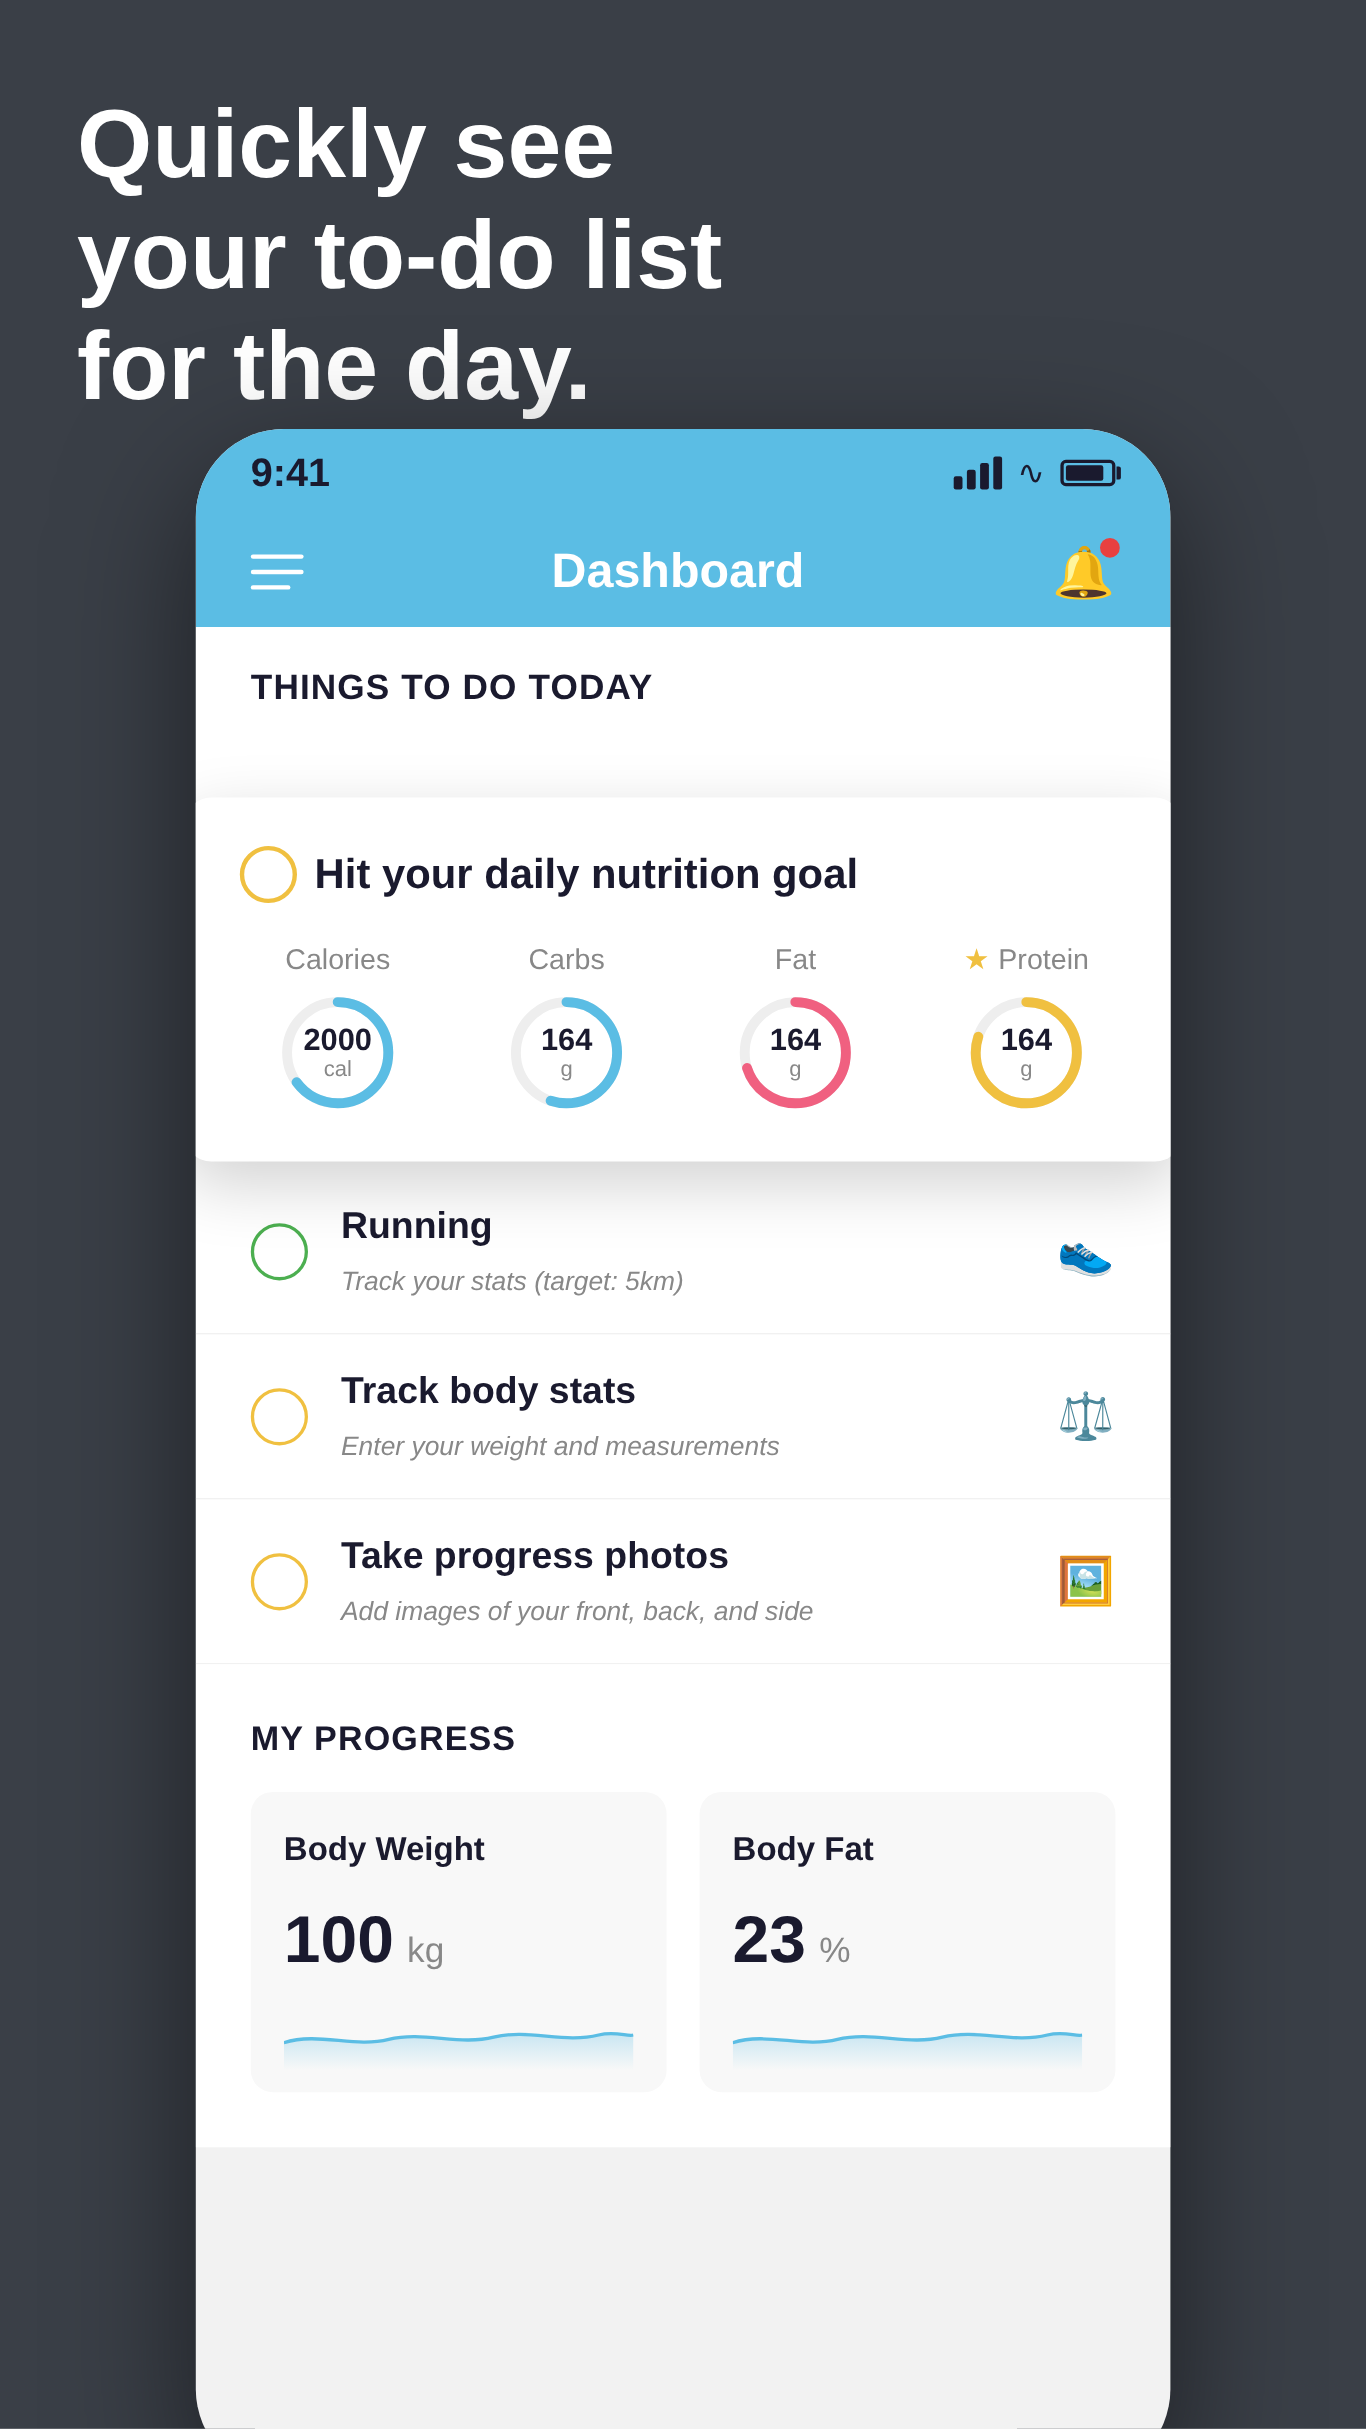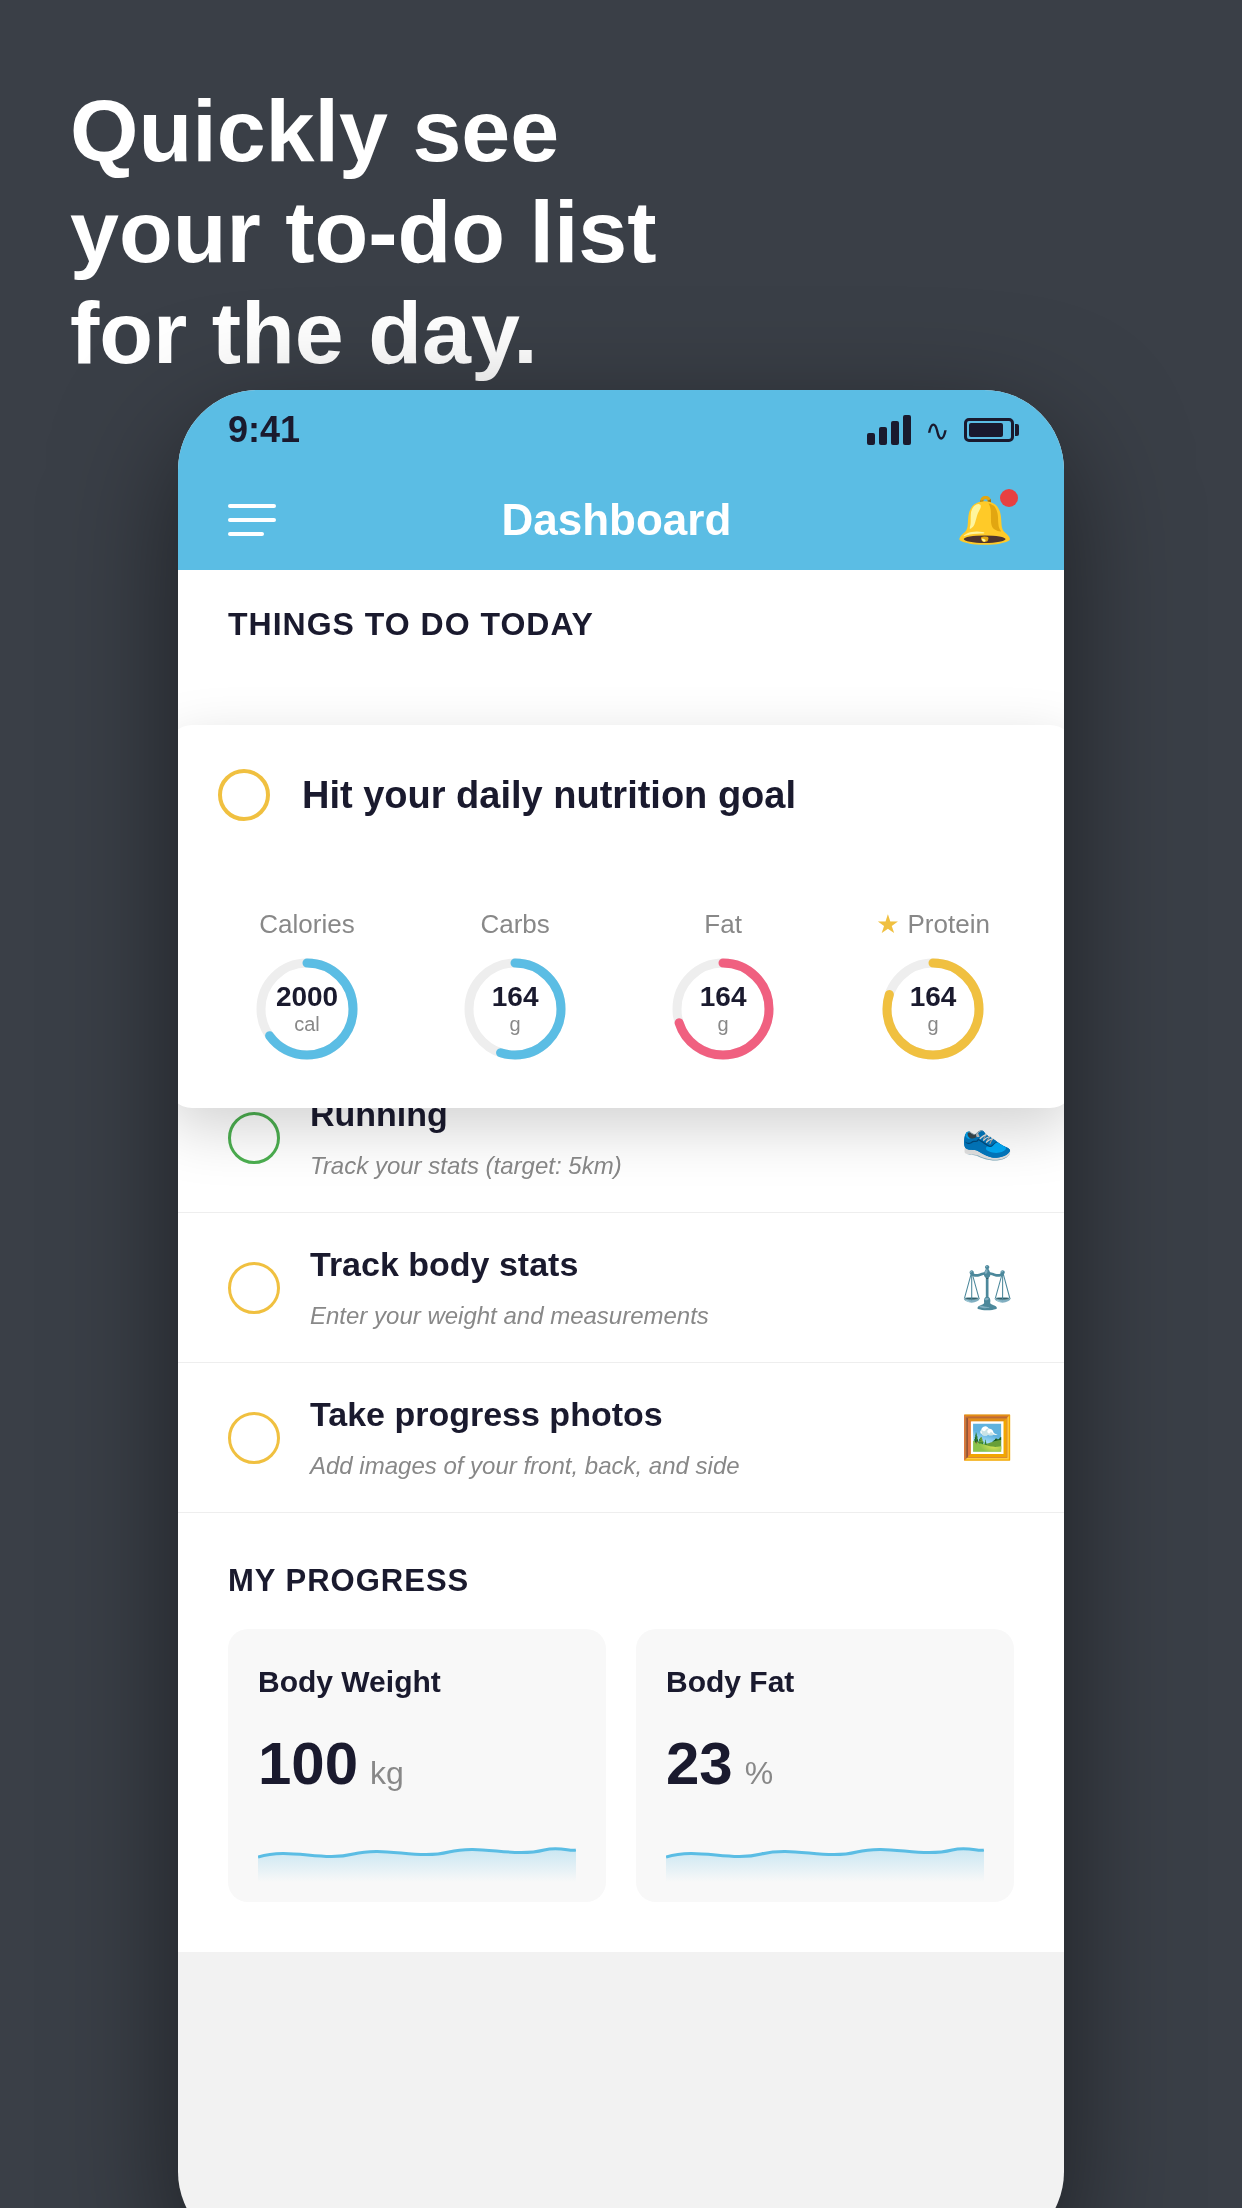--- a/index.html
+++ b/index.html
@@ -166,22 +166,22 @@
       right: -10px;
       background: white;
       border-radius: 24px;
       padding: 44px 50px;
       box-shadow: 0 20px 60px rgba(0,0,0,0.18);
       z-index: 10;
     }
     .card-title-row {
       display: flex;
       align-items: center;
-      gap: 32px;
-      margin-bottom: 52px;
+      gap: 16px;
+      margin-bottom: 36px;
     }
     .card-circle-btn {
       width: 52px;
       height: 52px;
       border-radius: 50%;
       border: 4px solid #f0c040;
       background: transparent;
       flex-shrink: 0;
     }
     .card-title {
@@ -194,21 +194,20 @@
     .nutrition-row {
       display: flex;
       gap: 30px;
       justify-content: space-around;
     }
     .nutrition-item {
       display: flex;
       flex-direction: column;
       align-items: center;
       gap: 14px;
-      margin-top: 36px;
     }
     .nutrition-label {
       font-size: 26px;
       color: #888;
       display: flex;
       align-items: center;
       gap: 8px;
     }
     .star-icon {
       color: #f0c040;

